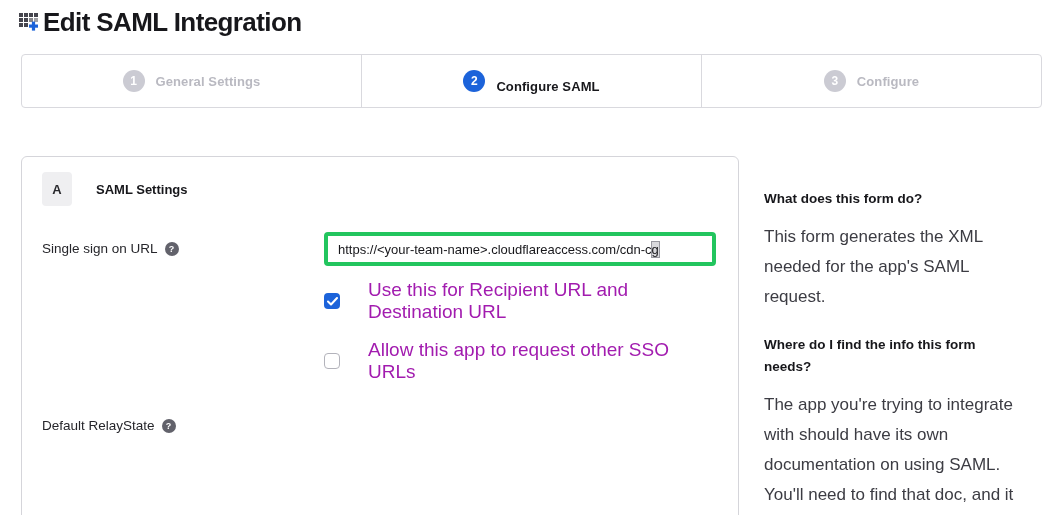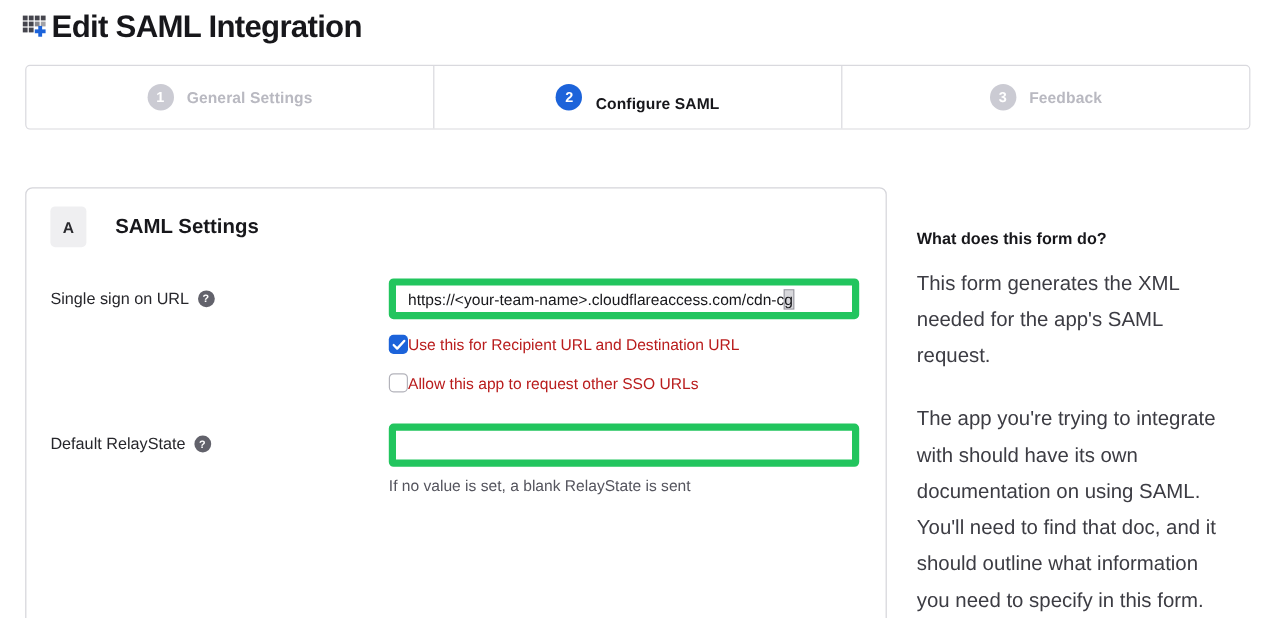--- a/index.html
+++ b/index.html
@@ -22,42 +22,42 @@
   .step.active .step-circle { background:#1c63da; }
   .step.active .step-label { color:#17171b;margin-top:11px; }
 
   
   .content { display:flex; align-items:flex-start; margin:48px 21px 0 21px; }
 
   .panel { width:718px; border:1px solid #d5d5da; border-radius:6px; padding:15px 20px 40px 20px; height:420px; background:#fff; }
   .panel-header { display:flex; align-items:center; margin-bottom:26px; }
   .badge-a { width:30px; height:34px; background:#efeff1; border-radius:4px; display:flex;
     align-items:center; justify-content:center; font-size:13px; font-weight:700; color:#2a2a2e; }
-  .panel-title { margin-left:24px; font-size:17px; font-weight:700; }
+  .panel-title { margin-left:24px; font-size:13px; font-weight:700; }
   .section-title { font-size:15px; font-weight:700; margin:0 0 26px 2px; }
 
   .field-row { display:flex; margin-bottom:26px; }
   .field-label-col { width:282px; padding-top:9px; font-size:13.5px; color:#26262b; }
   .help-icon { display:inline-flex; width:14px; height:14px; border-radius:50%; background:#62626b;
     color:#fff; font-size:9px; font-weight:700; align-items:center; justify-content:center;
     margin-left:7px; vertical-align:1px; cursor:pointer; }
   .field-control-col { width:392px; }
 
-  .text-input, .text-input-div { width:100%; height:34px; border:6px solid #22c55e; border-radius:4px;
+  .text-input, .text-input-div { width:100%; height:34px; border:4px solid #22c55e; border-radius:4px;
     padding:0 10px; font-size:13px; font-family:"Liberation Sans", sans-serif; color:#17171b; background:#fff; }
   .text-input-div { display:flex; align-items:center; white-space:pre; overflow:hidden; }
   .cursor-char { background:#d8d8dc; outline:1px solid #97979f; }
   .tall { height:36px; }
 
   .checkbox-row { display:flex; align-items:center; margin-top:13px; cursor:pointer; }
   .checkbox-row + .checkbox-row { margin-top:16px; }
   .checkbox { width:16px; height:16px; border-radius:4px; flex:0 0 auto; }
   .checkbox.unchecked { border:1px solid #b3b3bb; background:#fff; }
   .checkbox.checked { background:#1c63da; display:flex; align-items:center; justify-content:center; }
-  .checkbox-label { margin-left:0; font-size:13px; color:#b91c1c; }
+  .checkbox-label { margin-left:28px; font-size:19px; color:#a21caf; }
 
   .hint { margin-top:8px; font-size:13px; color:#55555e; }
 
   
   .sidebar { margin-left:25px; width:254px; padding-top:32px; }
   .sidebar-heading { font-size:13.5px; font-weight:700; color:#17171b; line-height:1.6; margin-bottom:12px; }
   .sidebar-body { font-size:17px; color:#3c3c43; line-height:1.78; margin-bottom:22px; }
 </style>
 </head>
 <body>
@@ -90,21 +90,21 @@
   <div class="step">
     <span class="step-circle">1</span>
     <span class="step-label">General Settings</span>
   </div>
   <div class="step active">
     <span class="step-circle">2</span>
     <span class="step-label">Configure SAML</span>
   </div>
   <div class="step">
     <span class="step-circle">3</span>
-    <span class="step-label">Feedback</span>
+    <span class="step-label">Configure</span>
   </div>
 </div>
 
 <div class="content">
 
   <div class="panel">
     <div class="panel-header">
       <span class="badge-a">A</span>
       <span class="panel-title">SAML Settings</span>
     </div>
@@ -131,26 +131,23 @@
           <span class="checkbox-label">Allow this app to request other SSO URLs</span>
         </div>
       </div>
     </div>
 
 
     <div class="field-row">
       <div class="field-label-col">
         <span>Default RelayState</span><span class="help-icon">?</span>
       </div>
-      <div class="field-control-col">
-        <input class="text-input tall" type="text" value="" style="">
-        <div class="hint">If no value is set, a blank RelayState is sent</div>
-      </div>
     </div>
   </div>
 
   <div class="sidebar">
     <div class="sidebar-heading">What does this form do?</div>
     <div class="sidebar-body">This form generates the XML needed for the app's SAML request.</div>
+    <div class="sidebar-heading">Where do I find the info this form needs?</div>
     <div class="sidebar-body">The app you're trying to integrate with should have its own documentation on using SAML. You'll need to find that doc, and it should outline what information you need to specify in this form.</div>
   </div>
 
 </div>
 
 </body></html>

